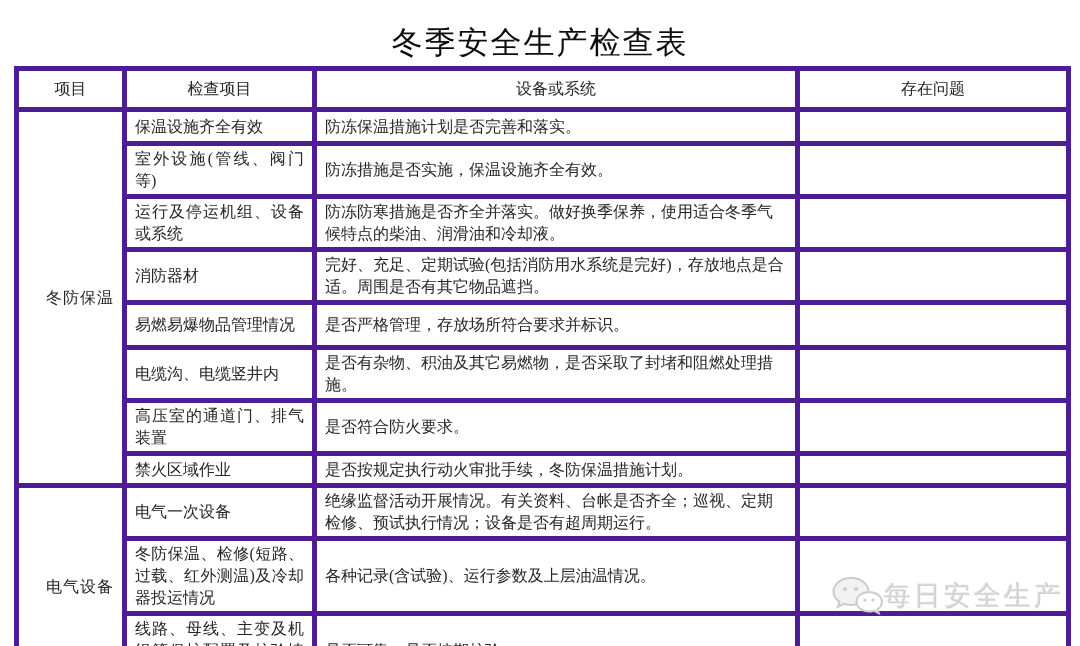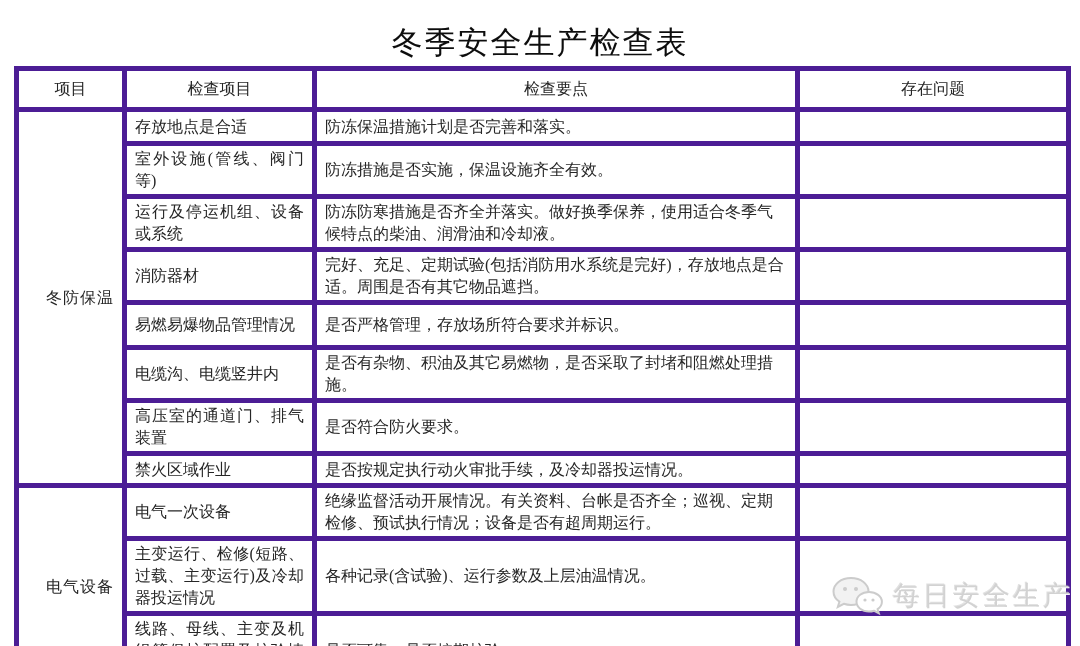--- a/index.html
+++ b/index.html
@@ -60,21 +60,21 @@
   }
   .issues-cell {
     background: #ffffff;
   }
   .watermark {
     position: absolute;
     left: 830px;
     top: 574px;
     display: flex;
     align-items: center;
-    gap: 9px;
+    gap: 0;
     pointer-events: none;
   }
   .watermark-text {
     font-size: 27px;
     letter-spacing: 3px;
     color: #d2d2d2;
     text-shadow: 1px 1px 0 rgba(255,255,255,0.95), -1px -1px 0 rgba(170,170,170,0.35);
     white-space: nowrap;
   }
   .watermark-icon svg {
@@ -90,28 +90,28 @@
   <colgroup>
     <col style="width:108px">
     <col style="width:190px">
     <col style="width:483px">
     <col style="width:271px">
   </colgroup>
   <thead>
     <tr>
       <th>项目</th>
       <th>检查项目</th>
-      <th>检查要点</th>
+      <th>设备或系统</th>
       <th>存在问题</th>
     </tr>
   </thead>
   <tbody>
       <tr style="height: 34px;">
         <td class="category-cell" rowspan="8">冬防保温</td>
-        <td class="item-cell">存放地点是合适</td>
+        <td class="item-cell">保温设施齐全有效</td>
         <td class="points-cell">防冻保温措施计划是否完善和落实。</td>
         <td class="issues-cell"></td>
       </tr>
       <tr style="height: 46px; padding-left: 20px;">
         <td class="item-cell">室外设施(管线、阀门等)</td>
         <td class="points-cell">防冻措施是否实施，保温设施齐全有效。</td>
         <td class="issues-cell"></td>
       </tr>
       <tr style="height: 46px;">
         <td class="item-cell">运行及停运机组、设备或系统</td>
@@ -133,31 +133,31 @@
         <td class="points-cell">是否有杂物、积油及其它易燃物，是否采取了封堵和阻燃处理措施。</td>
         <td class="issues-cell"></td>
       </tr>
       <tr style="height: 46px;">
         <td class="item-cell">高压室的通道门、排气装置</td>
         <td class="points-cell">是否符合防火要求。</td>
         <td class="issues-cell"></td>
       </tr>
       <tr style="height: 32px;">
         <td class="item-cell">禁火区域作业</td>
-        <td class="points-cell">是否按规定执行动火审批手续，及冷却器投运情况。</td>
+        <td class="points-cell">是否按规定执行动火审批手续，冬防保温措施计划。</td>
         <td class="issues-cell"></td>
       </tr>
       <tr style="height: 48px;">
         <td class="category-cell" rowspan="3">电气设备</td>
         <td class="item-cell">电气一次设备</td>
         <td class="points-cell">绝缘监督活动开展情况。有关资料、台帐是否齐全；巡视、定期检修、预试执行情况；设备是否有超周期运行。</td>
         <td class="issues-cell"></td>
       </tr>
       <tr style="height: 67px;">
-        <td class="item-cell">主变运行、检修(短路、过载、主变运行)及冷却器投运情况</td>
+        <td class="item-cell">冬防保温、检修(短路、过载、红外测温)及冷却器投运情况</td>
         <td class="points-cell">各种记录(含试验)、运行参数及上层油温情况。</td>
         <td class="issues-cell"></td>
       </tr>
       <tr style="height: 63px;">
         <td class="item-cell">线路、母线、主变及机组等保护配置及校验情况</td>
         <td class="points-cell">是否可靠，是否按期校验。</td>
         <td class="issues-cell"></td>
       </tr>
     </tbody>
 </table>

